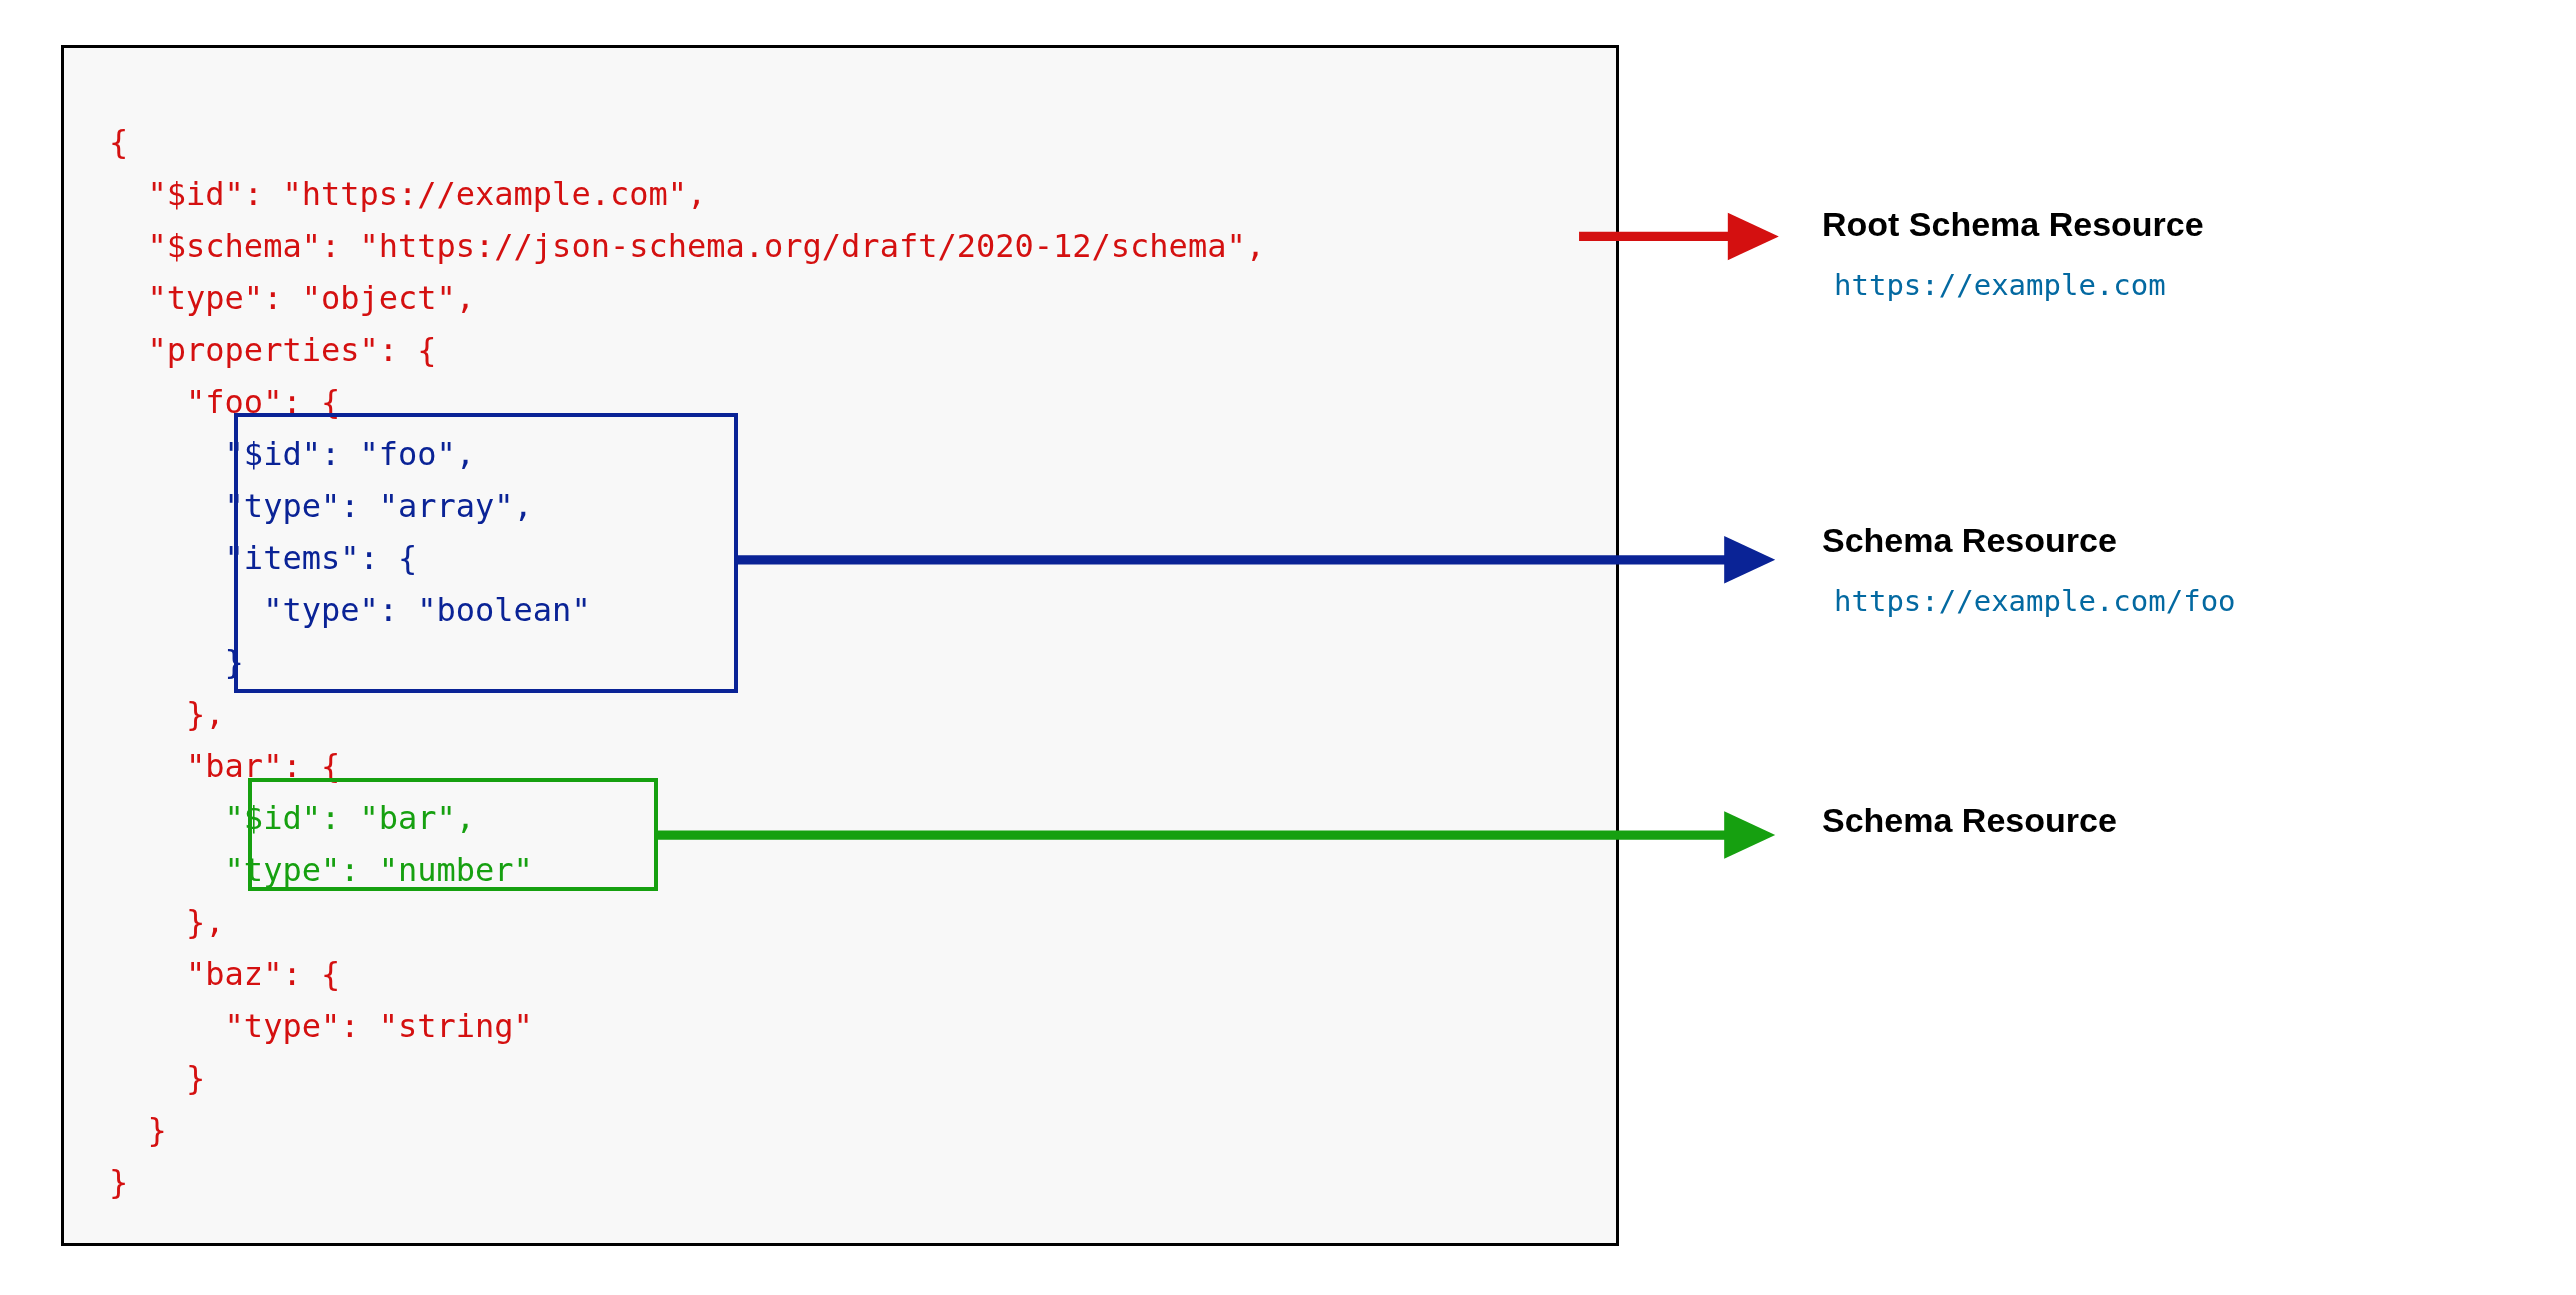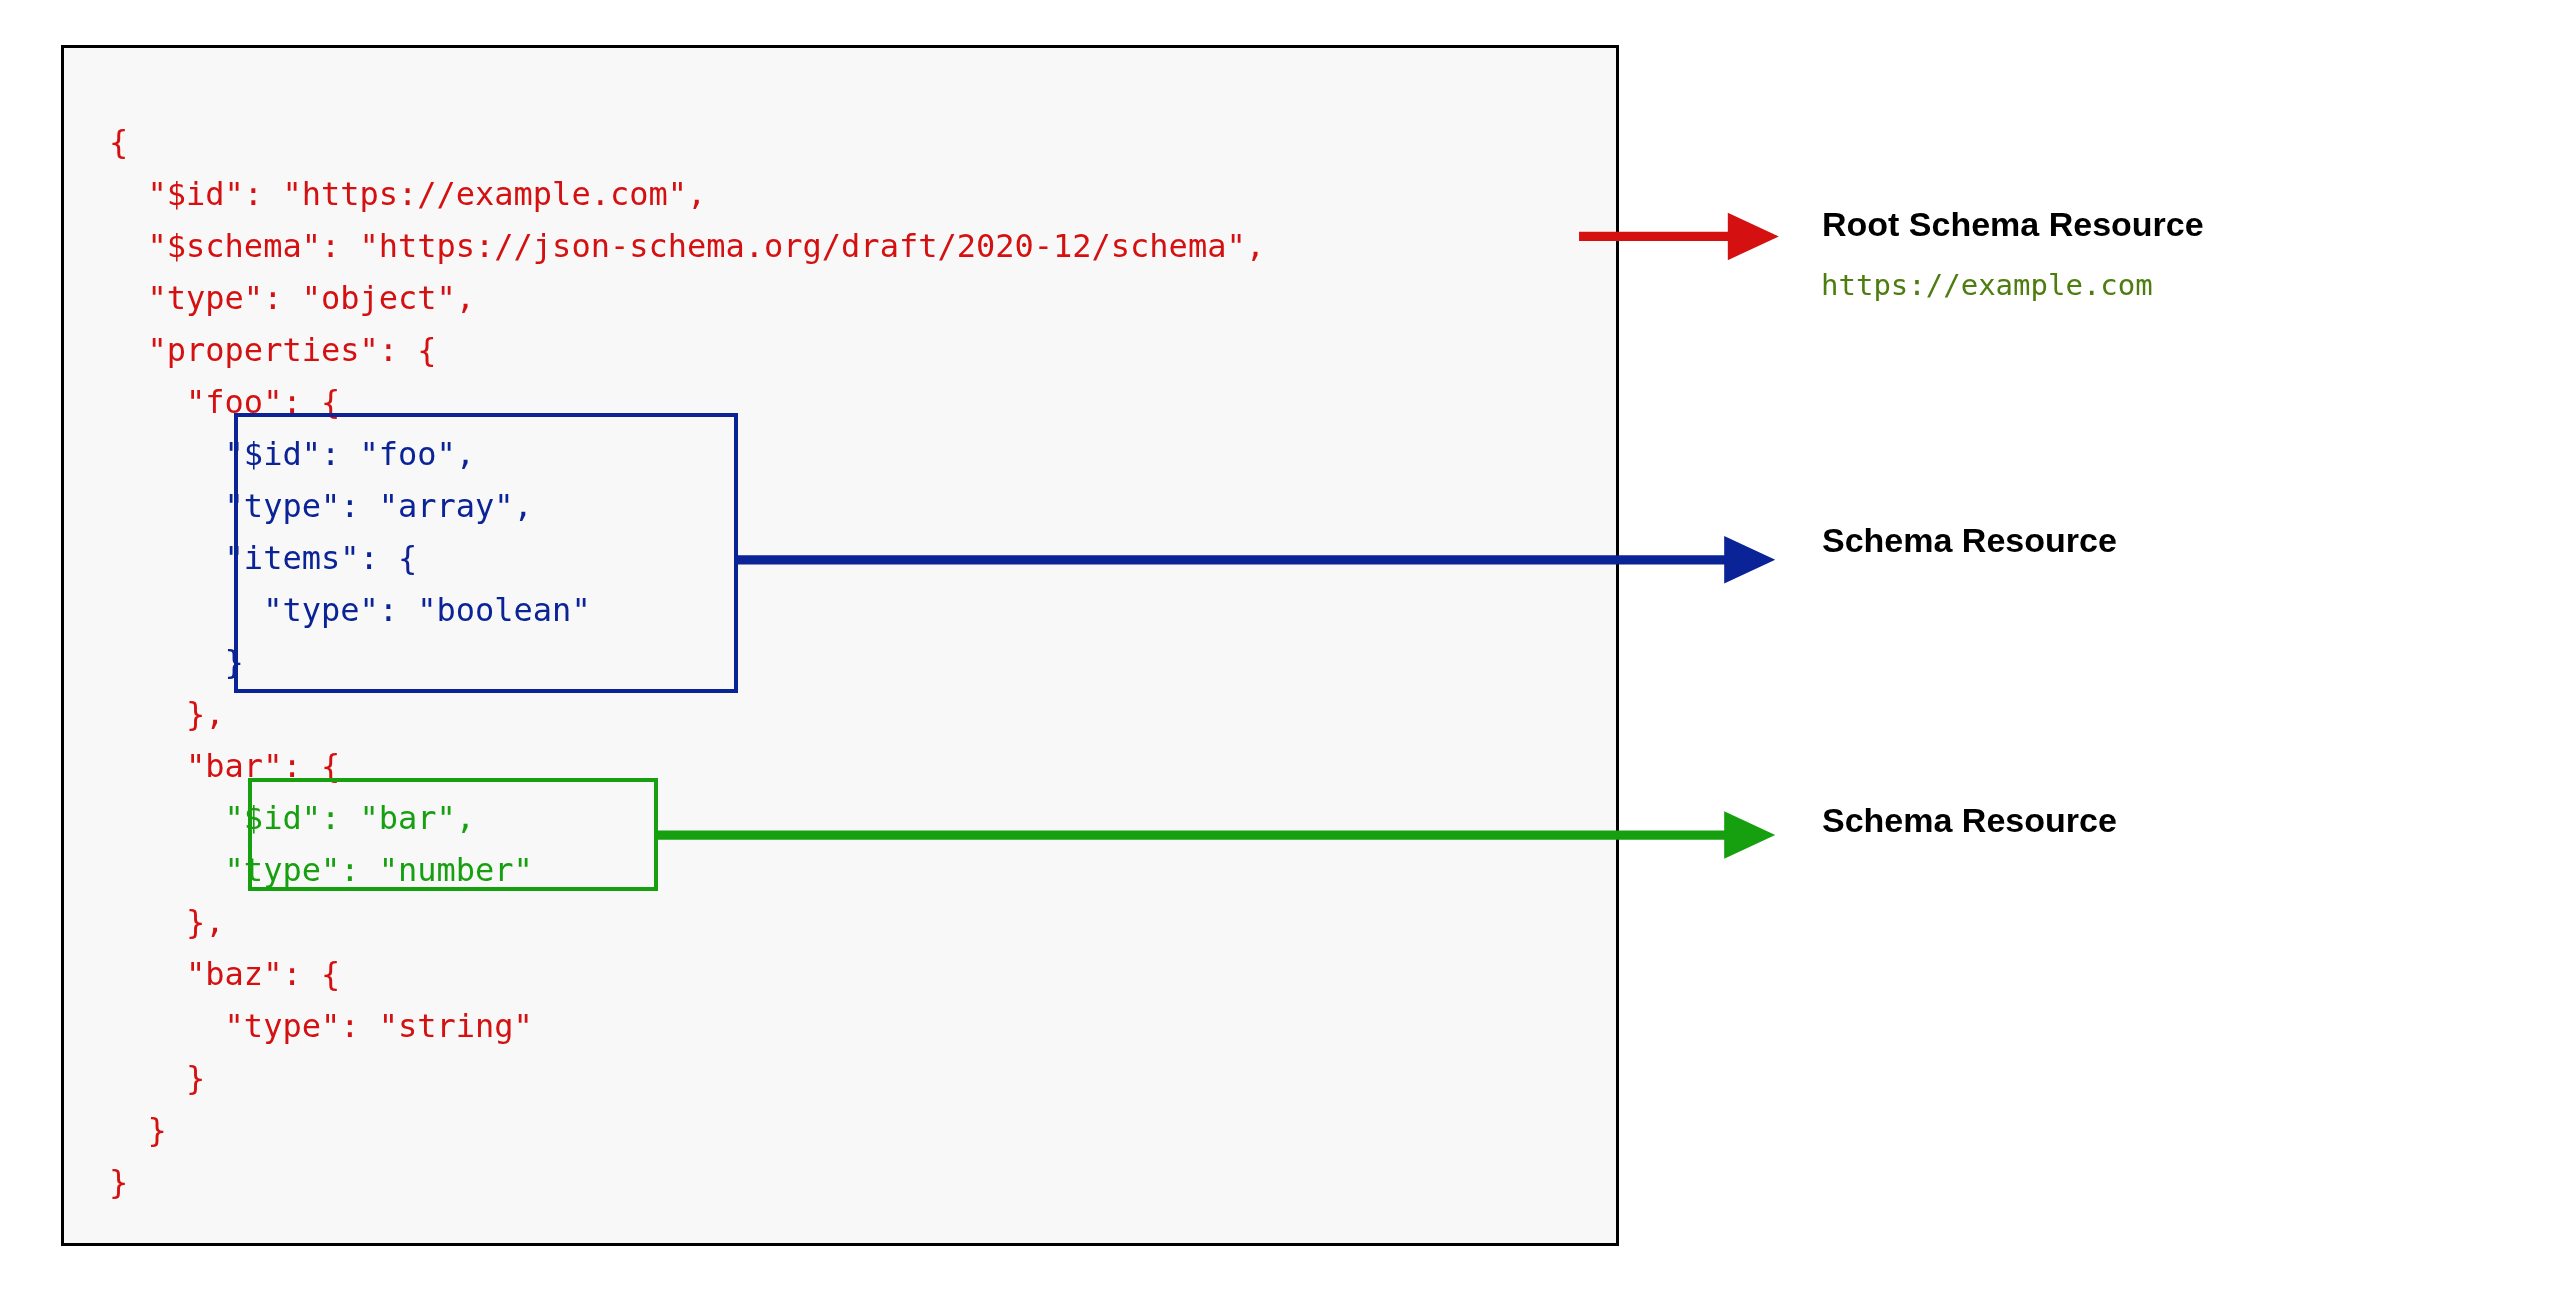--- a/index.html
+++ b/index.html
@@ -79,26 +79,26 @@
   .annotation-title {
     margin: 4px;
     font-family: "Liberation Sans", sans-serif;
     font-weight: bold;
     font-size: 34px;
     line-height: 40px;
     color: #000000;
     white-space: nowrap;
   }
   .annotation-uri {
-    margin: 3px;
+    margin: 16px;
     margin-top: 24.4px;
     font-family: "DejaVu Sans Mono", monospace;
     font-size: 29px;
     line-height: 35px;
-    color: #4d7c0f;
+    color: #0369a1;
     white-space: nowrap;
   }
 </style>
 </head>
 <body>
 
 <div id="code-panel" style="background: rgb(248, 248, 248); border-color: rgb(0, 0, 0);">
   <pre id="code-block"><span class="code-line" style="color: rgb(212, 16, 16);">{</span><span class="code-line" style="color: rgb(212, 16, 16);">  "$id": "https://example.com",</span><span class="code-line" style="color: rgb(212, 16, 16);">  "$schema": "https://json-schema.org/draft/2020-12/schema",</span><span class="code-line" style="color: rgb(212, 16, 16);">  "type": "object",</span><span class="code-line" style="color: rgb(212, 16, 16);">  "properties": {</span><span class="code-line" style="color: rgb(212, 16, 16);">    "foo": {</span><span class="code-line" style="color: rgb(10, 35, 150);">      "$id": "foo",</span><span class="code-line" style="color: rgb(10, 35, 150);">      "type": "array",</span><span class="code-line" style="color: rgb(10, 35, 150);">      "items": {</span><span class="code-line" style="color: rgb(10, 35, 150);">        "type": "boolean"</span><span class="code-line" style="color: rgb(10, 35, 150);">      }</span><span class="code-line" style="color: rgb(212, 16, 16);">    },</span><span class="code-line" style="color: rgb(212, 16, 16);">    "bar": {</span><span class="code-line" style="color: rgb(22, 160, 16);">      "$id": "bar",</span><span class="code-line" style="color: rgb(22, 160, 16);">      "type": "number"</span><span class="code-line" style="color: rgb(212, 16, 16);">    },</span><span class="code-line" style="color: rgb(212, 16, 16);">    "baz": {</span><span class="code-line" style="color: rgb(212, 16, 16);">      "type": "string"</span><span class="code-line" style="color: rgb(212, 16, 16);">    }</span><span class="code-line" style="color: rgb(212, 16, 16);">  }</span><span class="code-line" style="color: rgb(212, 16, 16);">}</span></pre>
 
 </div>
@@ -124,18 +124,19 @@
   </g>
 </svg>
 
 <div class="annotation" id="annotation-root">
   <div class="annotation-title">Root Schema Resource</div>
   <div class="annotation-uri">https://example.com</div>
 </div>
 
 <div class="annotation" id="annotation-foo">
   <div class="annotation-title">Schema Resource</div>
+  <div class="annotation-uri">https://example.com/foo</div>
 </div>
 
 <div class="annotation" id="annotation-bar">
   <div class="annotation-title">Schema Resource</div>
 </div>
 
 
 </body></html>

